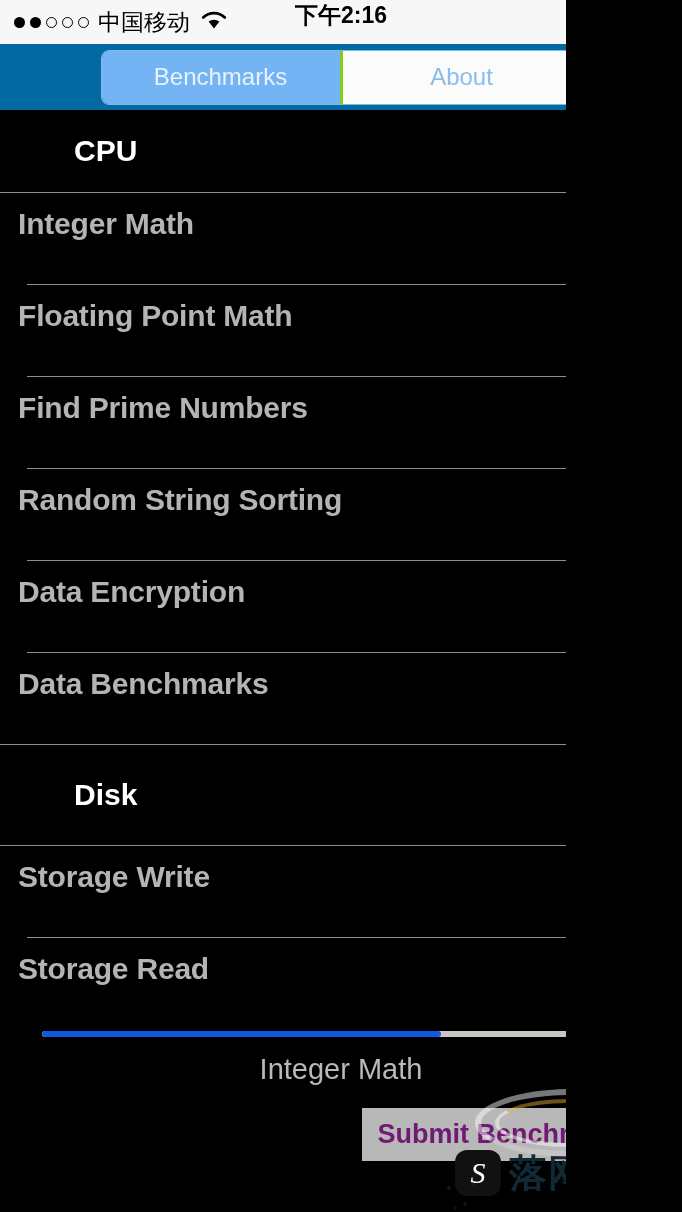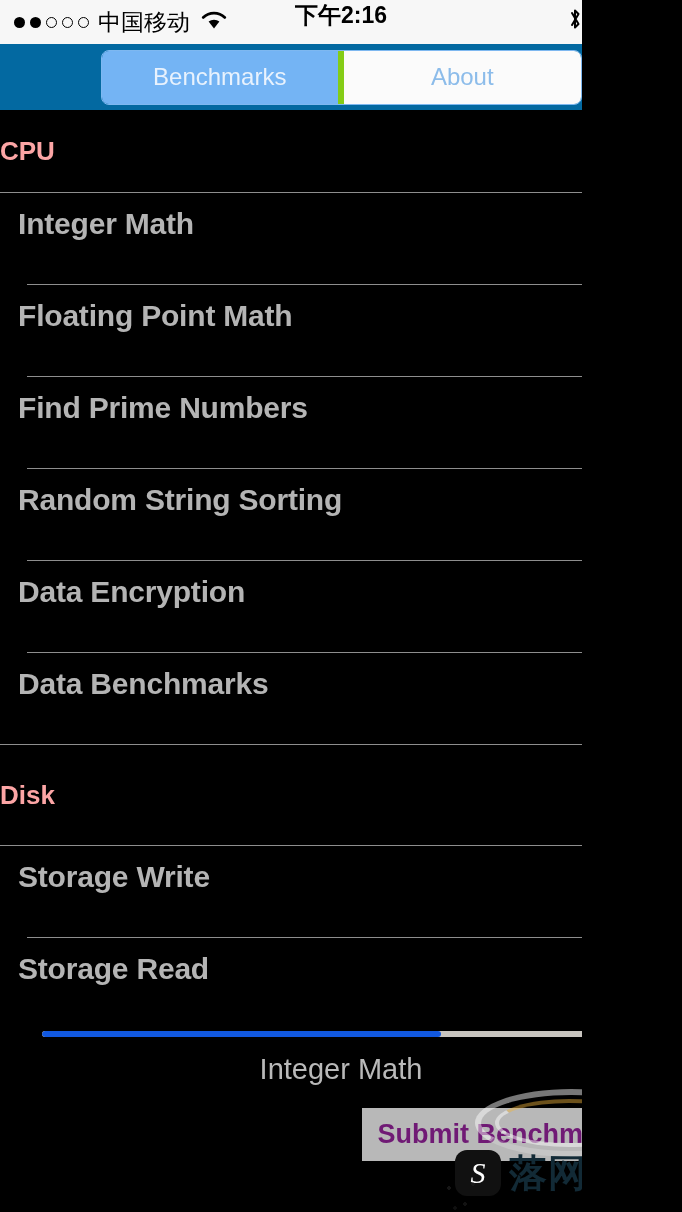--- a/index.html
+++ b/index.html
@@ -9,21 +9,20 @@
   }
   body {
     font-family: "Liberation Sans", "DejaVu Sans", sans-serif;
   }
   #phone {
     position: relative;
     width: 566px;
     height: 1212px;
     background: #000000;
     overflow: hidden;
-    padding-left: 16px;
   }
 
   
   .statusbar {
     position: absolute;
     top: 0; left: 0;
     width: 682px;
     height: 44px;
     background: #f7f7f7;
     color: #000;
@@ -124,43 +123,44 @@
     cursor: pointer;
     user-select: none;
   }
   .seg.selected {
     background: #74b4f4;
     color: #e8f2fd;
   }
   .seg.unselected {
     background: #fbfbfb;
     color: #8cbcea;
-    border-left: 6px solid #84cc16;
+    border-left: 3px solid #84cc16;
   }
 
   
   .content {
     position: absolute;
     top: 110px; left: 0;
     width: 682px;
     height: 910px;
     background: #000;
     overflow: hidden;
   }
   .section-header {
     position: relative;
     height: 82px;
     display: flex;
     align-items: center;
     background: #000;
   }
   .section-header.disk { height: 100px; }
   .section-title {
-    color: #fca5a5;
-    font-size: 26px;
+    margin-left: 74px;
+    color: #ffffff;
+    font-size: 30px;
     font-weight: bold;
   }
   .hr-full {
     height: 1px;
     background: #8e8e8e;
     width: 100%;
   }
   .row {
     position: relative;
     height: 91px;

